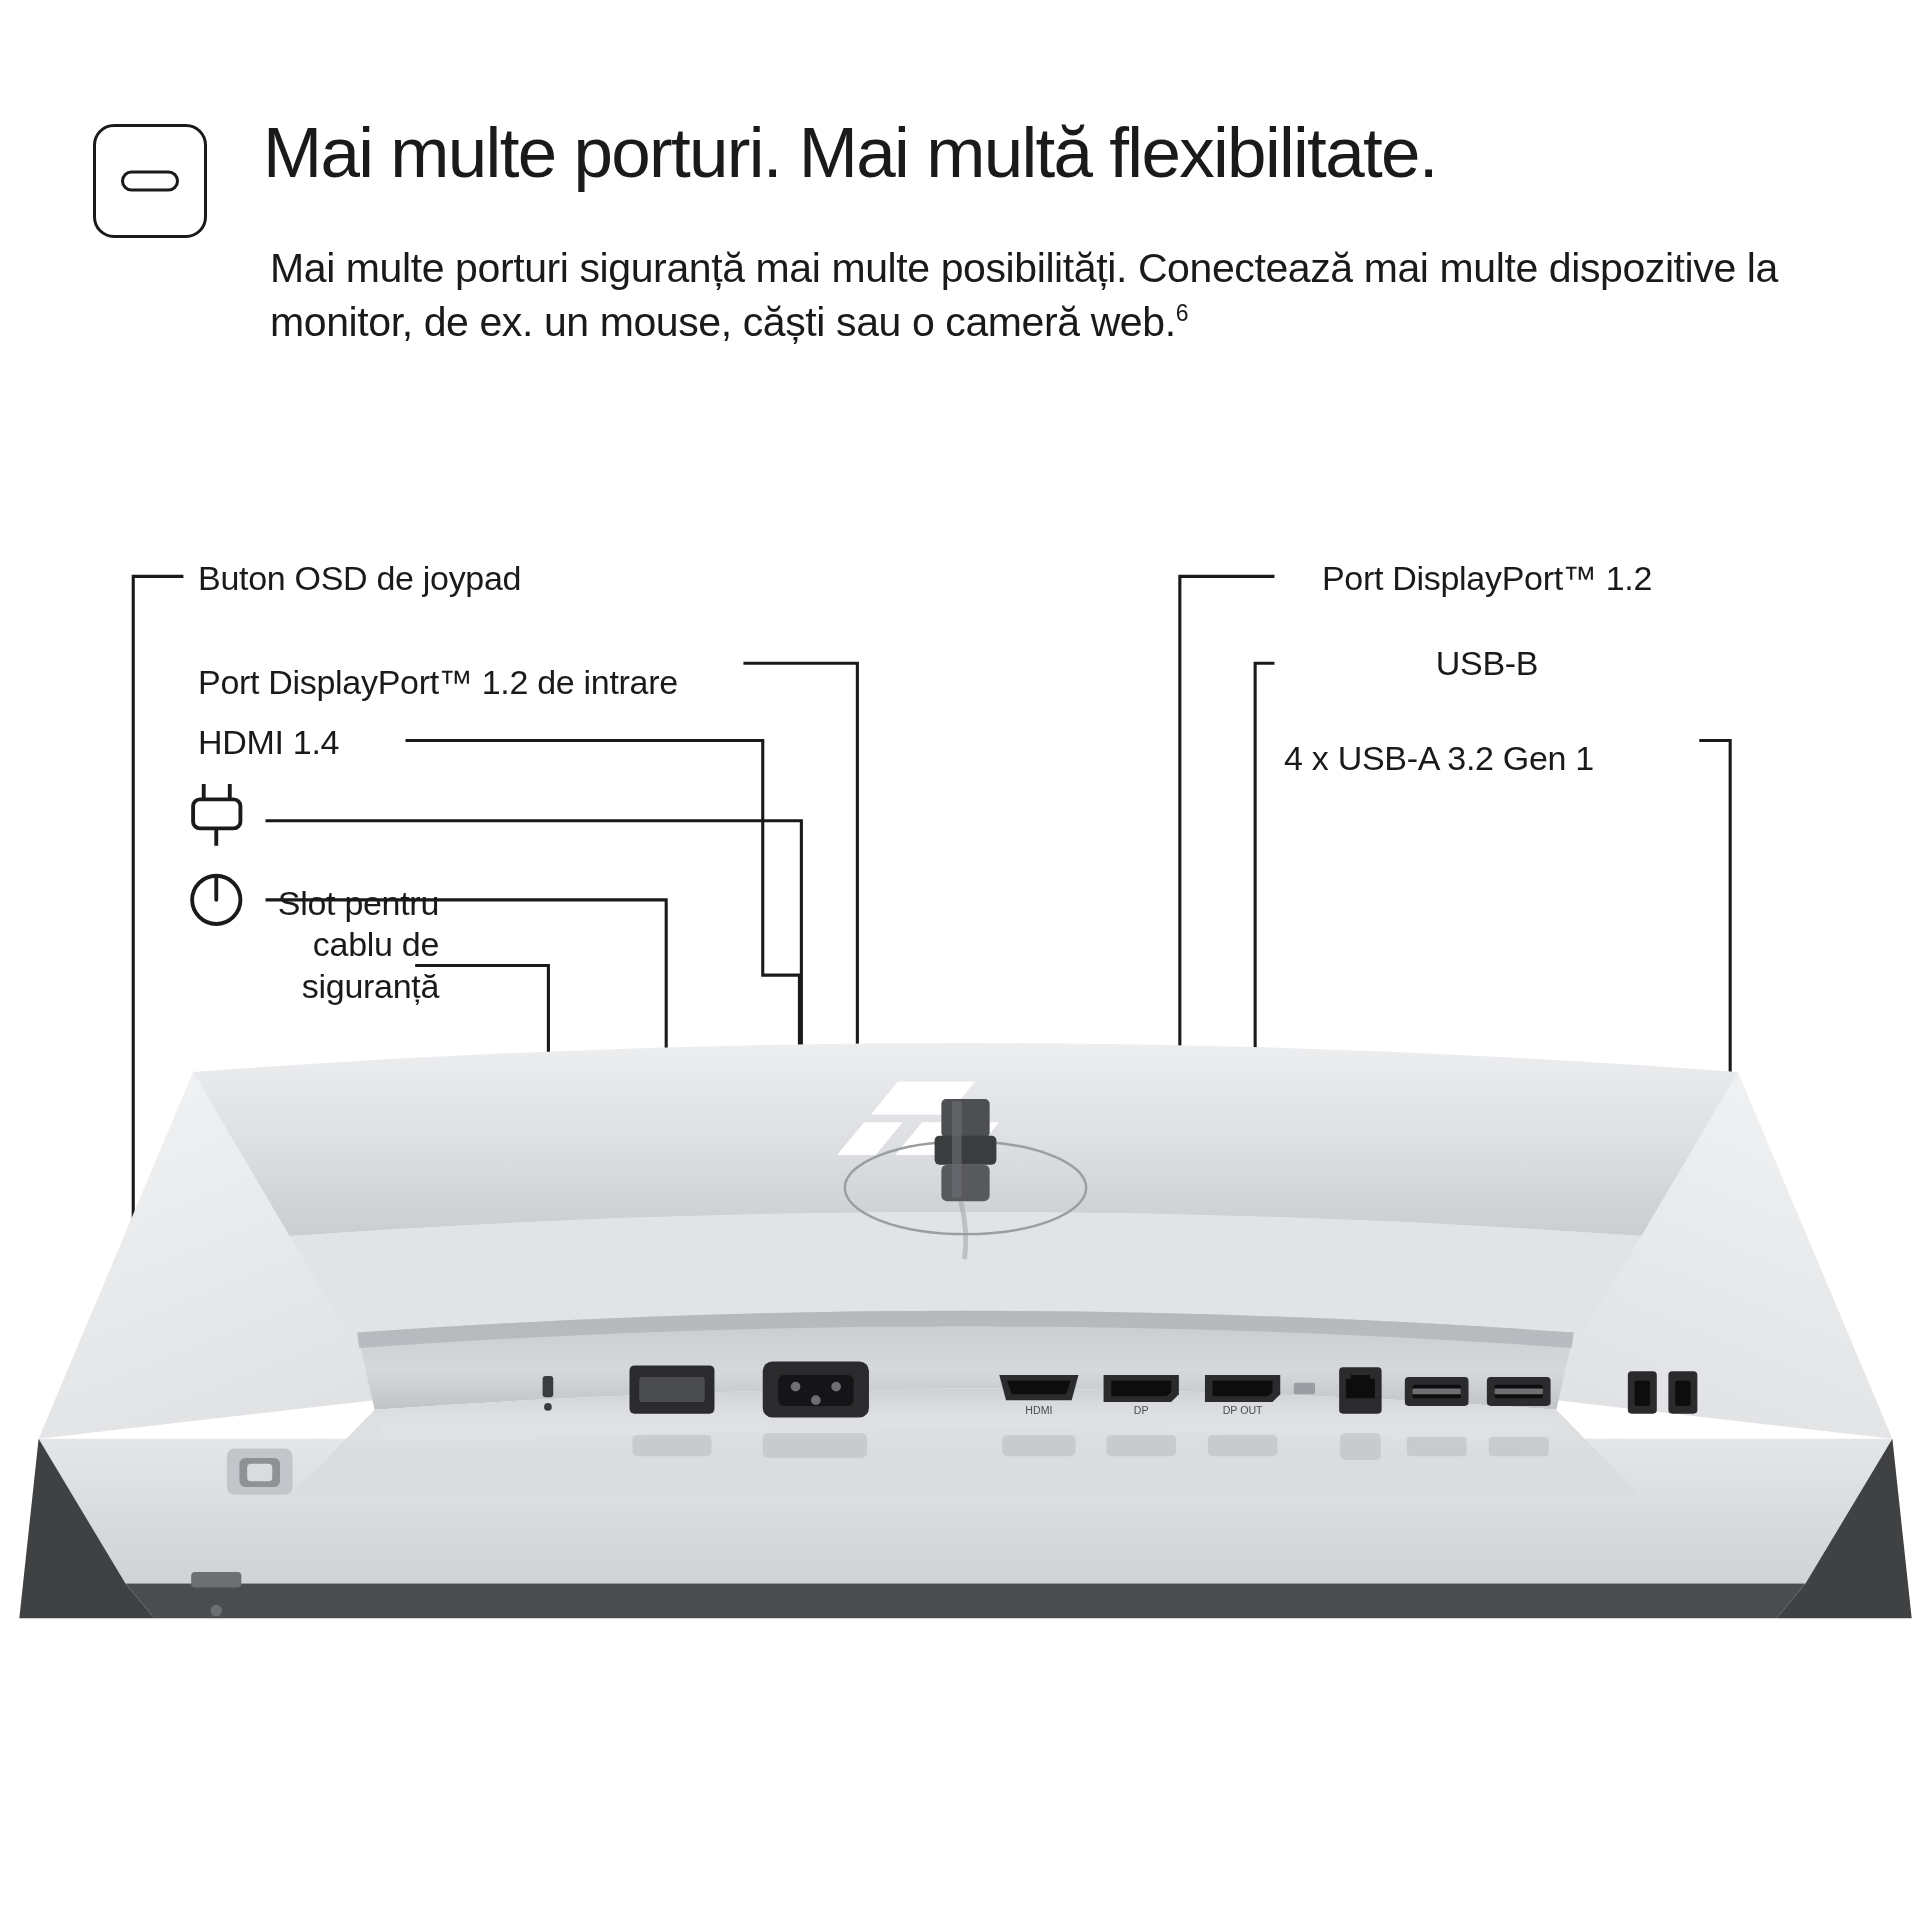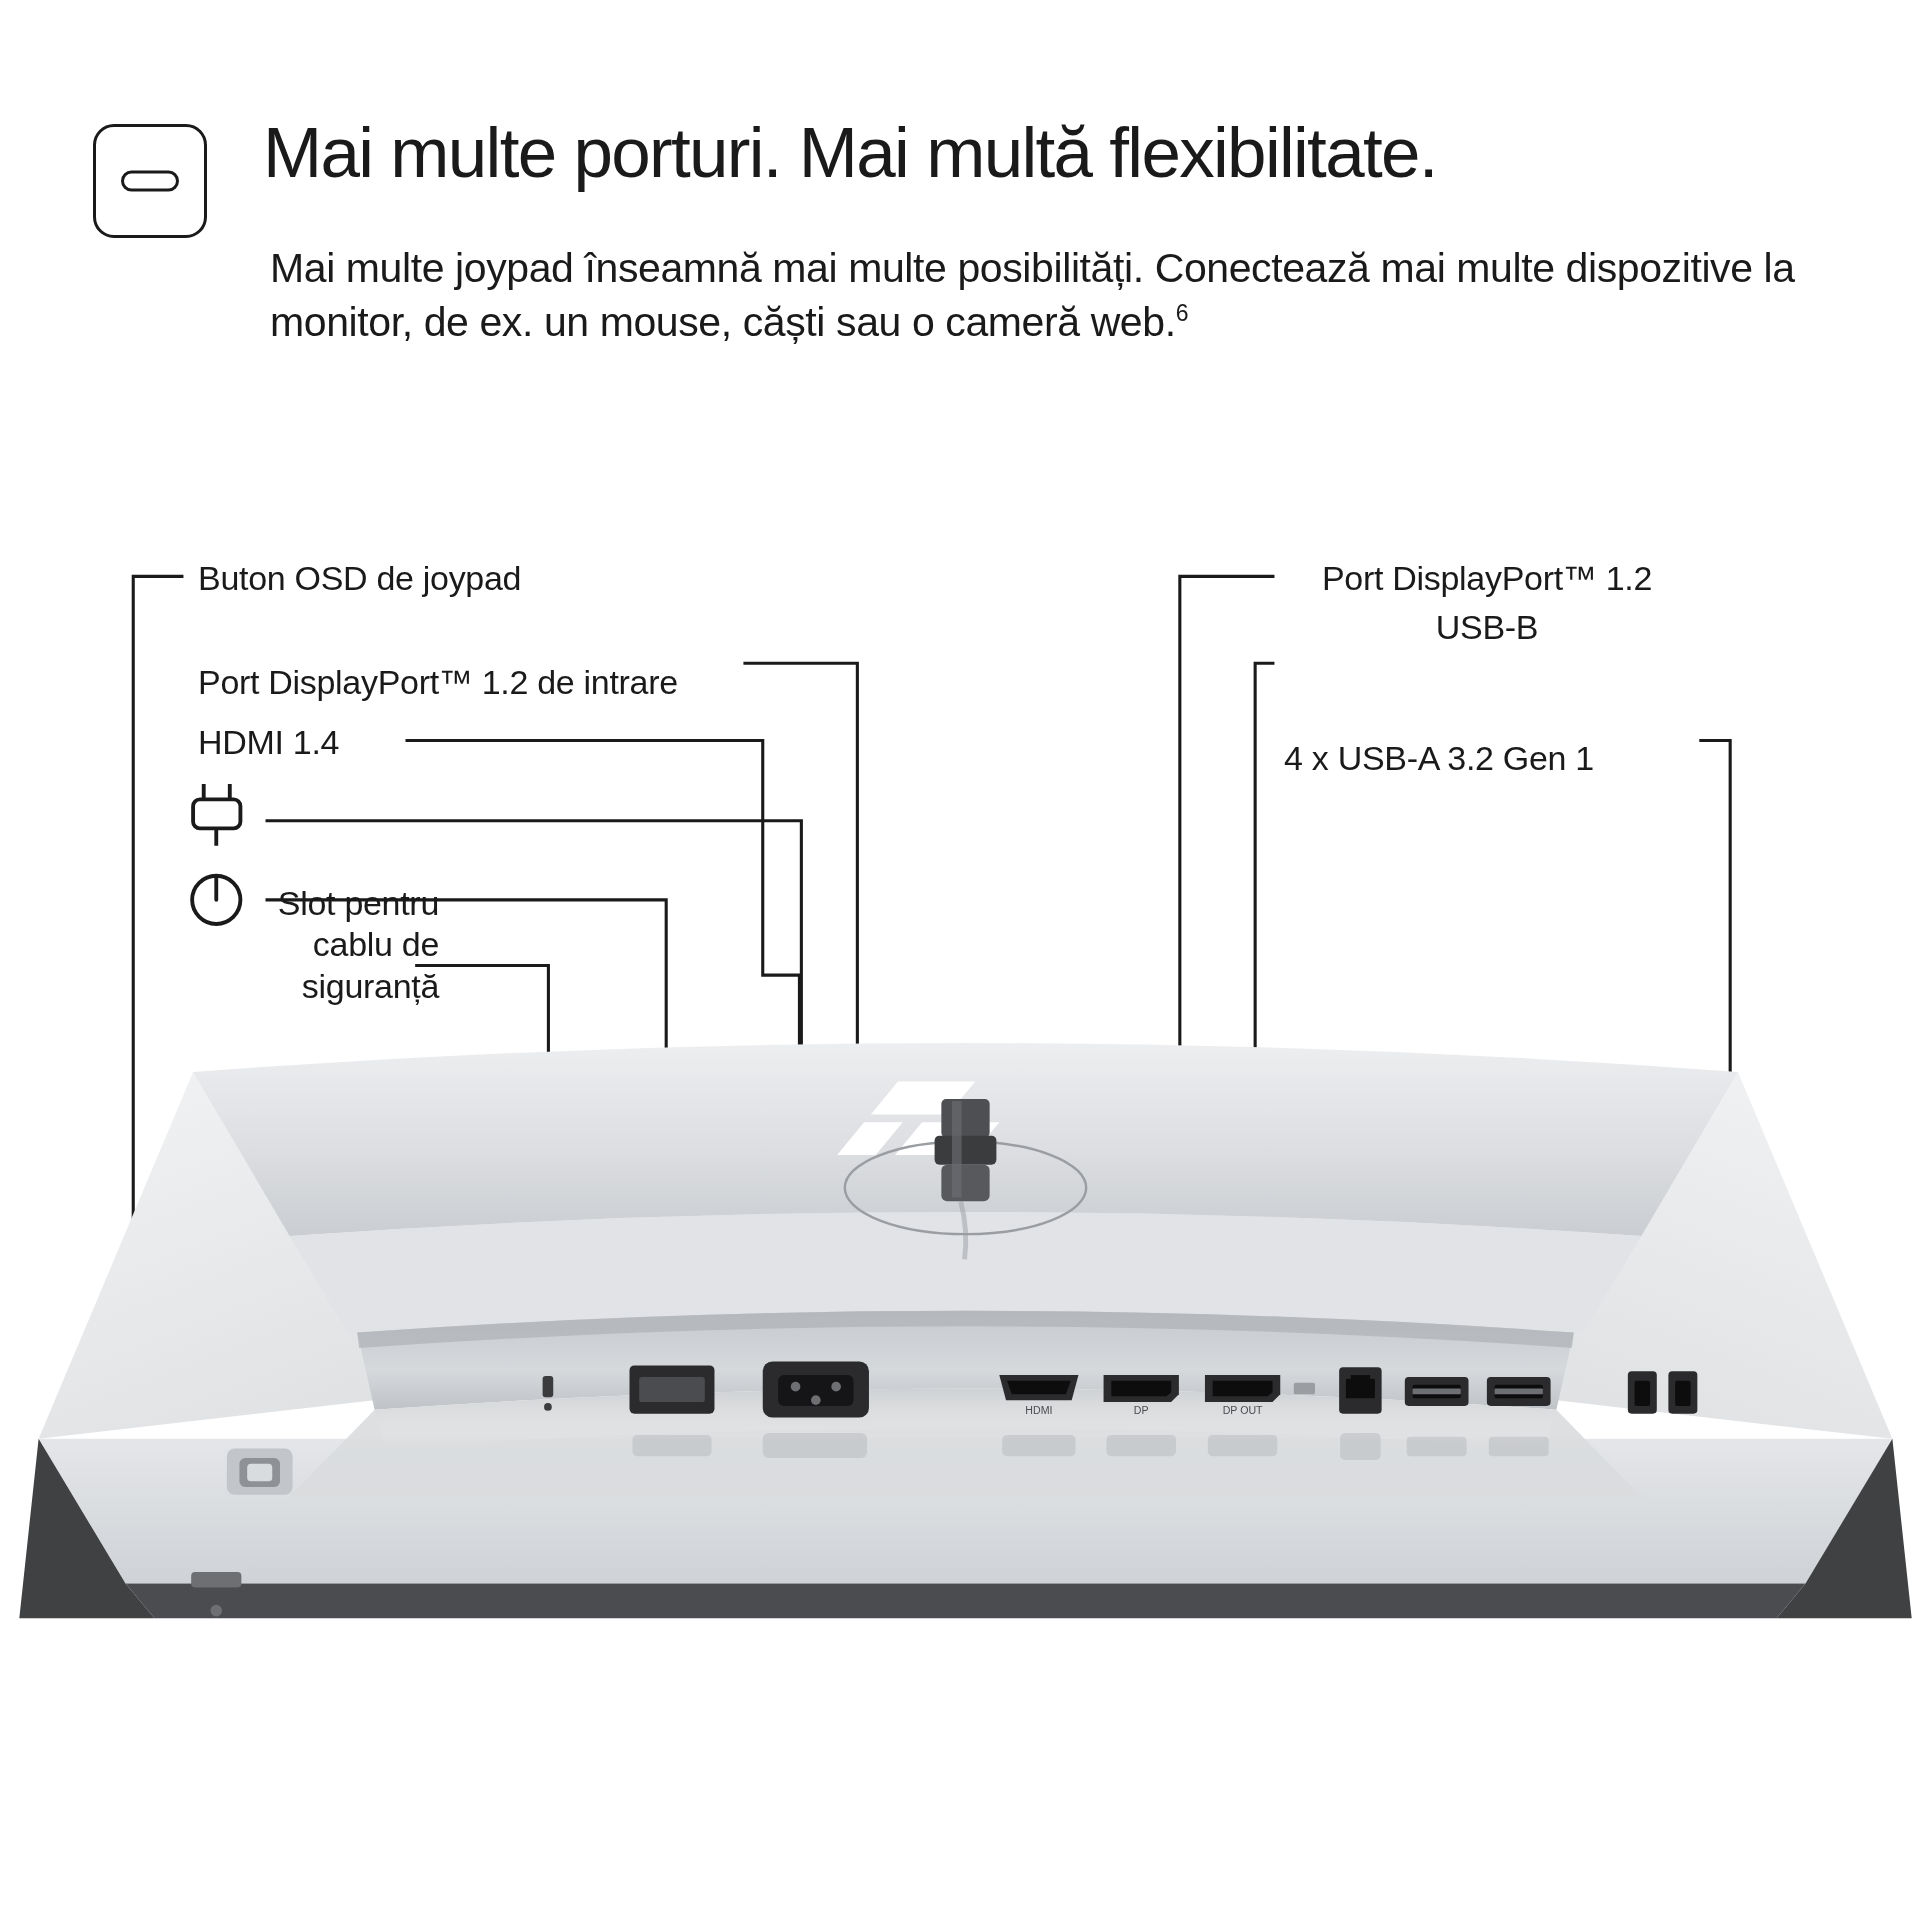--- a/index.html
+++ b/index.html
@@ -99,35 +99,35 @@
 <body>
 
 <div class="header">
 
   <div class="header-icon">
     <div class="usbc"></div>
   </div>
 
   <div class="header-title">Mai multe porturi. Mai multă flexibilitate.</div>
 
-  <div class="header-sub"><span>Mai multe joypad înseamnă mai multe posibilități. Conectează mai multe dispozitive la monitor, de ex. un mouse, căști sau o cameră web.</span><sup>6</sup></div>
+  <div class="header-sub"><span>Mai multe porturi siguranță mai multe posibilități. Conectează mai multe dispozitive la monitor, de ex. un mouse, căști sau o cameră web.</span><sup>6</sup></div>
 
 </div>
 
 <div class="label" style="left:198px; top:558px;">Buton OSD de joypad</div>
 
 <div class="label" style="left:198px; top:645px;margin-top:17px;">Port DisplayPort™ 1.2 de intrare</div>
 
 <div class="label" style="left:198px; top:722px;">HDMI 1.4</div>
 
 <div class="label multi" style="left:198px; top:883px;">Slot pentru cablu de siguranță</div>
 
 <div class="label right" style="left:1284px; top:558px; width:406px;">Port DisplayPort™ 1.2</div>
 
-<div class="label right" style="left:1284px; top:607px; width:406px;">USB-B</div>
+<div class="label right" style="left:1284px; top:643px; width:406px;">USB-B</div>
 
 <div class="label right" style="left:1188px; top:722px; width:502px;margin-top:16px;">4 x USB-A 3.2 Gen 1</div>
 
 <svg class="leaders" viewBox="0 0 2000 2000">
   <g fill="none" stroke="#1a1a1a" stroke-width="3.2" stroke-linecap="butt" stroke-linejoin="miter">
 
     <path d="M190,597 L138,597 L138,1445"></path>
 
     <path d="M770,687 L888,687 L888,1412 L838,1412 L838,1435"></path>
 

